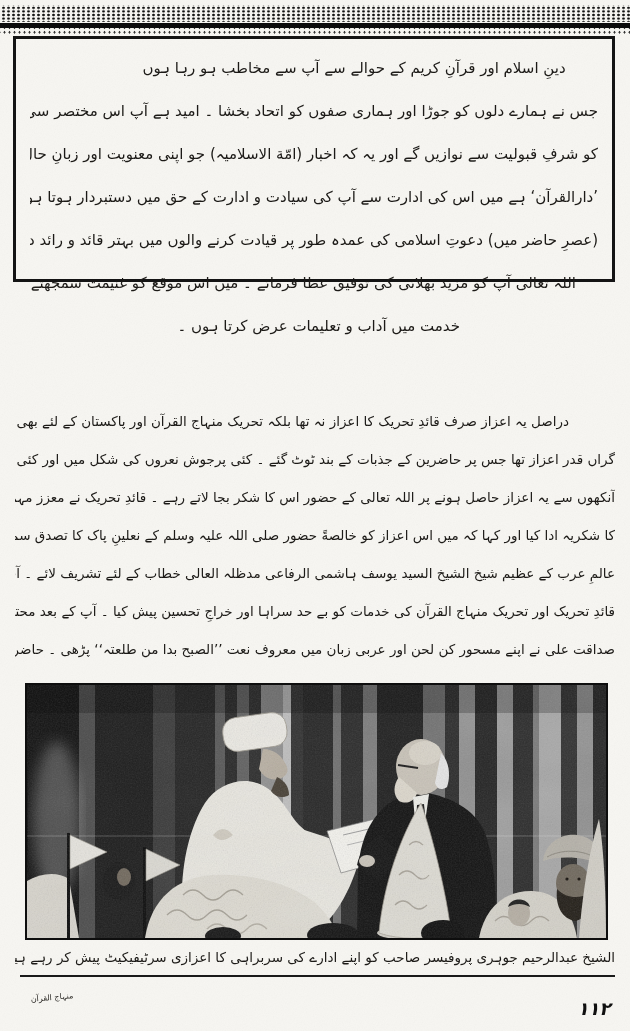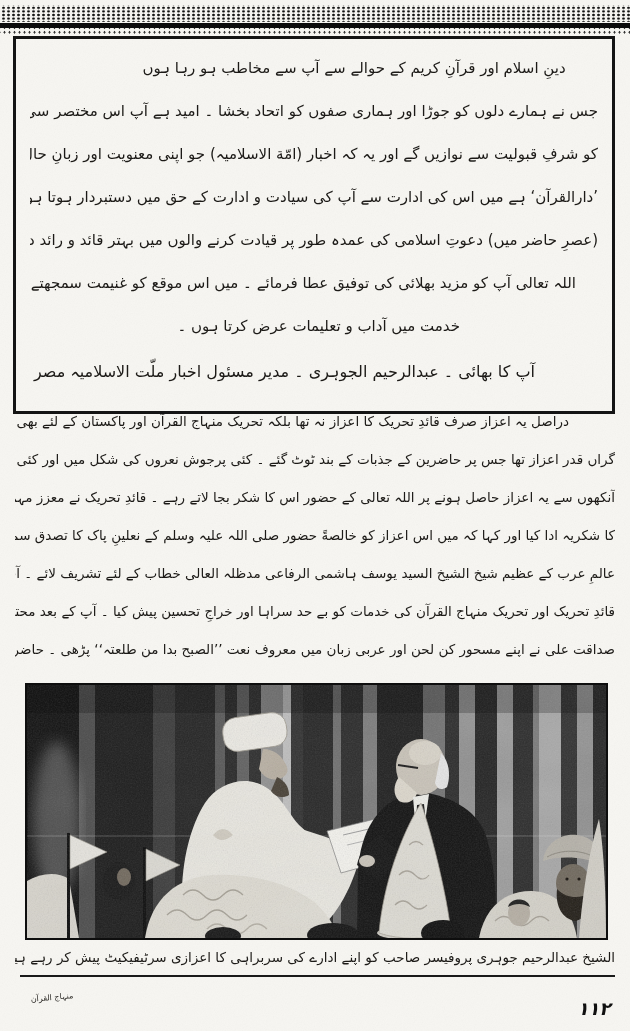--- a/index.html
+++ b/index.html
@@ -16,21 +16,21 @@
     background-size:5px 3.6px; background-position:1px 1px;
   }
   .ht-bar { height:5px; background:#0c0c0c; margin-top:1px; }
   .ht-dots2 {
     height:6px; opacity:.85;
     background-image: radial-gradient(circle, #141414 .9px, rgba(0,0,0,0) 1.25px);
     background-size:5px 4.5px; background-position:2px 2px;
   }
   
   .letter-box {
-    position:absolute; top:36px; left:13px; width:602px; height:378px;
+    position:absolute; top:36px; left:13px; width:602px; height:246px;
     border:3px solid #141414; box-sizing:border-box;
     padding:8px 14px 0 14px; direction:rtl;
   }
   .lline { height:43px; line-height:43px; font-size:15px; white-space:nowrap; overflow:hidden; }
   .lline.just { text-align:justify; text-align-last:justify; }
   .lline.first { text-align:center; padding-left:80px; }
   .lline.indent { padding-right:22px; }
   .lline.center-left { text-align:right; margin-left:40px; margin-right:138px; }
   .signature { height:48px; line-height:48px; font-size:16px; text-align:left; white-space:nowrap; padding-left:4px; }
   
@@ -75,21 +75,20 @@
   </div>
 
   <div class="letter-box">
     <div class="lline first">دینِ اسلام اور قرآنِ کریم کے حوالے سے آپ سے مخاطب ہو رہا ہوں</div>
     <div class="lline just">جس نے ہمارے دلوں کو جوڑا اور ہماری صفوں کو اتحاد بخشا ۔ امید ہے آپ اس مختصر سی ٹوٹی پھوٹی تحریر</div>
     <div class="lline just">کو شرفِ قبولیت سے نوازیں گے اور یہ کہ اخبار (امّة الاسلامیہ) جو اپنی معنویت اور زبانِ حال کے اعتبار سے</div>
     <div class="lline just">’دارالقرآن‘ ہے میں اس کی ادارت سے آپ کی سیادت و ادارت کے حق میں دستبردار ہوتا ہوں ۔ آپ</div>
     <div class="lline just">(عصرِ حاضر میں) دعوتِ اسلامی کی عمدہ طور پر قیادت کرنے والوں میں بہتر قائد و رائد دعوتِ اسلامی ہیں ۔</div>
     <div class="lline just indent">اللہ تعالی آپ کو مزید بھلائی کی توفیق عطا فرمائے ۔ میں اس موقع کو غنیمت سمجھتے ہوئے آپ کی</div>
     <div class="lline center-left">خدمت میں آداب و تعلیمات عرض کرتا ہوں ۔</div>
-    <div class="signature">آپ کا بھائی ۔ عبدالرحیم الجوہری ۔ مدیر مسئول اخبار ملّت الاسلامیہ مصر</div>
   </div>
 
   <div class="article">
     <div class="aline first">دراصل یہ اعزاز صرف قائدِ تحریک کا اعزاز نہ تھا بلکہ تحریک منہاج القرآن اور پاکستان کے لئے بھی ایک</div>
     <div class="aline">گراں قدر اعزاز تھا جس پر حاضرین کے جذبات کے بند ٹوٹ گئے ۔ کئی پرجوش نعروں کی شکل میں اور کئی اشکبار</div>
     <div class="aline">آنکھوں سے یہ اعزاز حاصل ہونے پر اللہ تعالی کے حضور اس کا شکر بجا لاتے رہے ۔ قائدِ تحریک نے معزز مہمان</div>
     <div class="aline">کا شکریہ ادا کیا اور کہا کہ میں اس اعزاز کو خالصةً حضور صلی اللہ علیہ وسلم کے نعلینِ پاک کا تصدق سمجھتا ہوں ۔ اس کے بعد</div>
     <div class="aline">عالمِ عرب کے عظیم شیخ الشیخ السید یوسف ہاشمی الرفاعی مدظلہ العالی خطاب کے لئے تشریف لائے ۔ آپ نے</div>
     <div class="aline">قائدِ تحریک اور تحریک منہاج القرآن کی خدمات کو بے حد سراہا اور خراجِ تحسین پیش کیا ۔ آپ کے بعد محترم قاری</div>
     <div class="aline">صداقت علی نے اپنے مسحور کن لحن اور عربی زبان میں معروف نعت ’’الصبح بدا من طلعتہ‘‘ پڑھی ۔ حاضرین پر</div>

